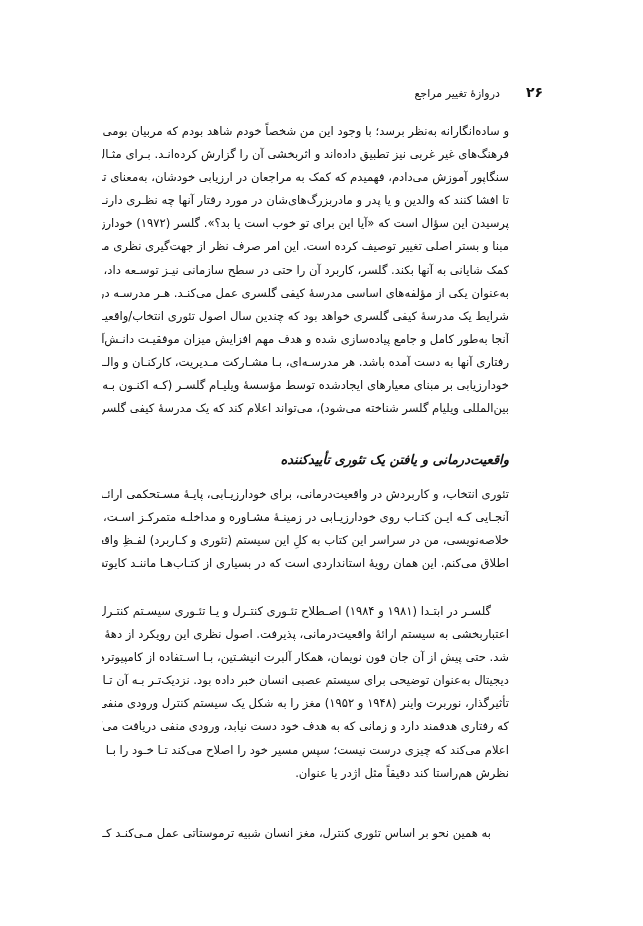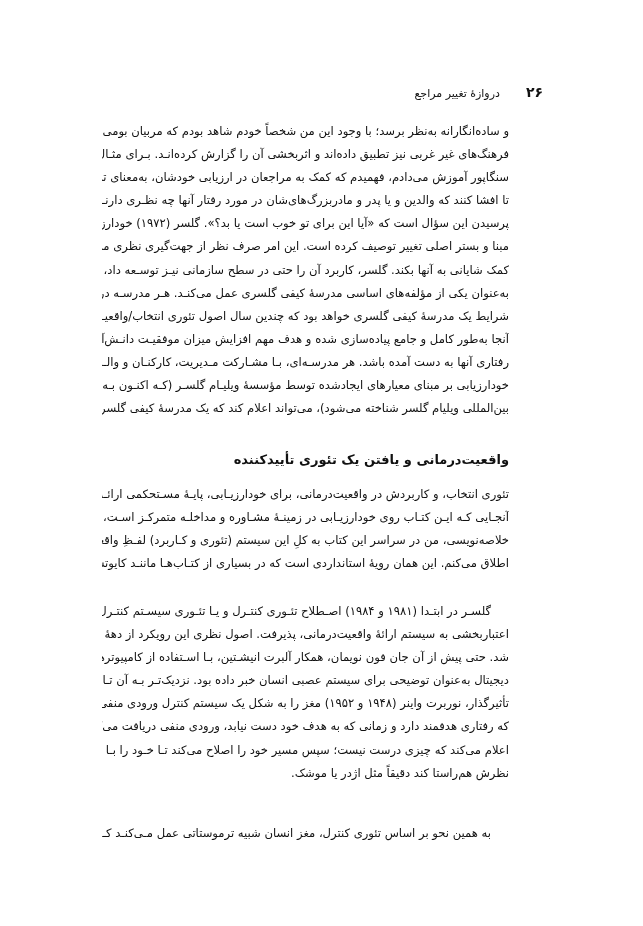--- a/index.html
+++ b/index.html
@@ -60,20 +60,21 @@
       padding-right: 18px;
     }
     #para-1 { top: 120px; }
     .section-heading {
       position: absolute;
       top: 452px;
       right: 134px;
       direction: rtl;
       font-size: 13px;
       font-weight: bold;
+      font-style: italic;
       white-space: nowrap;
       margin-left: 23px;
     }
     #para-2 { top: 483px; }
     #para-3 { top: 600px; }
     #para-4 { top: 822px; }
   </style>
 </head>
 <body>
 
@@ -110,20 +111,20 @@
   </div>
 
   <div class="body-text" id="para-3">
     <span class="line indent">گلسـر در ابتـدا (۱۹۸۱ و ۱۹۸۴) اصـطلاح تئـوری کنتـرل و یـا تئـوری سیسـتم کنتـرل را بـرای</span>
     <span class="line">اعتباربخشی به سیستم ارائهٔ واقعیت‌درمانی، پذیرفت. اصول نظری این رویکرد از دههٔ ۴۰ میلادی آغـاز</span>
     <span class="line">شد. حتی پیش از آن جان فون نویمان، همکار آلبرت انیشـتین، بـا اسـتفاده از کامپیوترهـای آنـالوگ و</span>
     <span class="line">دیجیتال به‌عنوان توضیحی برای سیستم عصبی انسان خبر داده بود. نزدیک‌تـر بـه آن تـاریخ، نویسـندهٔ</span>
     <span class="line">تأثیرگذار، نوربرت واینر (۱۹۴۸ و ۱۹۵۲) مغز را به شکل یک سیستم کنترل ورودی منفی توصیف کرد</span>
     <span class="line">که رفتاری هدفمند دارد و زمانی که به هدف خود دست نیابد، ورودی منفی دریافت می‌کند کـه بـه او</span>
     <span class="line">اعلام می‌کند که چیزی درست نیست؛ سپس مسیر خود را اصلاح می‌کند تـا خـود را بـا هـدف مـورد</span>
-    <span class="line last">نظرش هم‌راستا کند دقیقاً مثل اژدر یا موشک.</span>
+    <span class="line last">نظرش هم‌راستا کند دقیقاً مثل اژدر یا عنوان.</span>
   </div>
 
   <div class="body-text" id="para-4">
     <span class="line indent">به همین نحو بر اساس تئوری کنترل، مغز انسان شبیه ترموستاتی عمل مـی‌کنـد کـه دمـای اتـاق را</span>
   </div>
 
 </div>
 
 </body></html>

